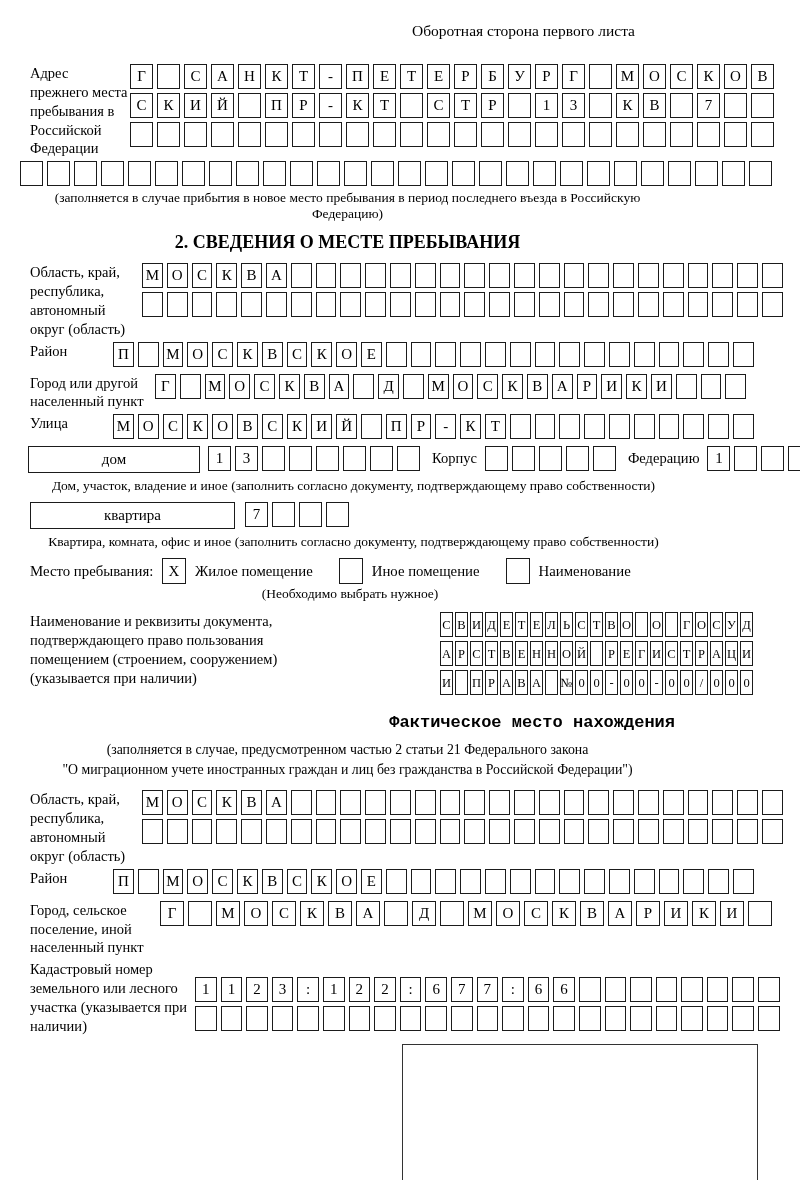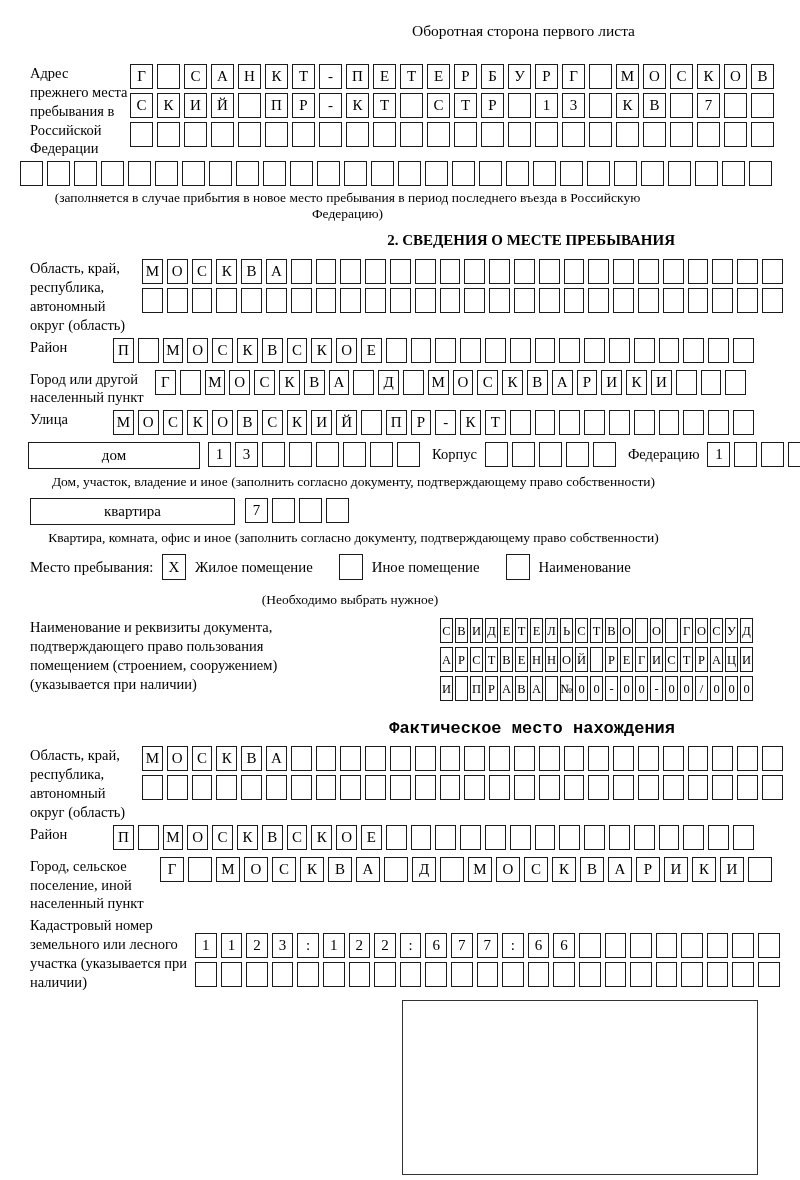--- a/index.html
+++ b/index.html
@@ -37,31 +37,31 @@
   .w-doc { width:420px; }
   .w-doc .inner { display:block; width:265px; }
   .w-city2 { width:140px; }
   .w-kad { width:175px; }
   .cellcol { display:flex; flex-direction:column; }
 
   .note { font-size:13.5px; margin:2px 0 10px 0;text-align:center; }
   .note.center { text-align:center; }
   .note.left { padding-left:12px; margin-bottom:8px; }
 
-  .sec-title { text-align:right; font-weight:bold; font-size:15px; margin:10px 0 10px 0; }
+  .sec-title { text-align:center; font-weight:bold; font-size:18px; margin:10px 0 10px 0; }
 
   .namebox {
     flex:none; border:1.6px solid #1b1b1b; height:27px;
     display:flex; align-items:center; justify-content:center; font-size:15px;
   }
   .nb-dom { width:172px; margin-left:8px; margin-right:8px; }
   .nb-kv  { width:205px; margin-left:10px; margin-right:10px; }
   .inline-lbl { flex:none; font-size:14.5px; padding:4px 8px 0 8px; }
 
-  .stay-row { display:flex; align-items:center; margin-bottom:12px; }
+  .stay-row { display:flex; align-items:center; margin-bottom:2px; }
   .stay-lbl { font-size:14.8px; padding-left:10px; width:142px; flex:none; }
   .checkbox {
     flex:none; width:24px; height:26px; border:1.7px solid #1b1b1b;
     display:inline-flex; align-items:center; justify-content:center; font-size:15px;
   }
   .opt-lbl { font-size:14.8px; margin:0 26px 0 9px; }
   .stay-note { font-size:13.5px; width:400px; margin-left:130px; text-align:center; margin-bottom:10px; }
 
   .fact-title { text-align:right; font-weight:bold; font-size:17px; margin:14px 0 8px 0;font-family:Liberation Mono, monospace; }
   .fact-note { text-align:center; font-size:13.8px; line-height:1.45; }
@@ -477,20 +477,24 @@
           <span class="cell">0</span>
           <span class="cell">/</span>
           <span class="cell">0</span>
           <span class="cell">0</span>
           <span class="cell">0</span>
         </div>
     </div>
   </div>
 
   <div class="fact-title">Фактическое место нахождения</div>
+  <div class="fact-note-wrap">
+    <div class="fact-note">(заполняется в случае, предусмотренном частью 2 статьи 21 Федерального закона</div>
+    <div class="fact-note">"О миграционном учете иностранных граждан и лиц без гражданства в Российской Федерации")</div>
+  </div>
 
   <div class="frow">
     <div class="lbl w-reg">Область, край, республика, автономный округ (область)</div>
     <div class="cellcol">
       <div class="cells cells-md">
           <span class="cell">М</span>
           <span class="cell">О</span>
           <span class="cell">С</span>
           <span class="cell">К</span>
           <span class="cell">В</span>

